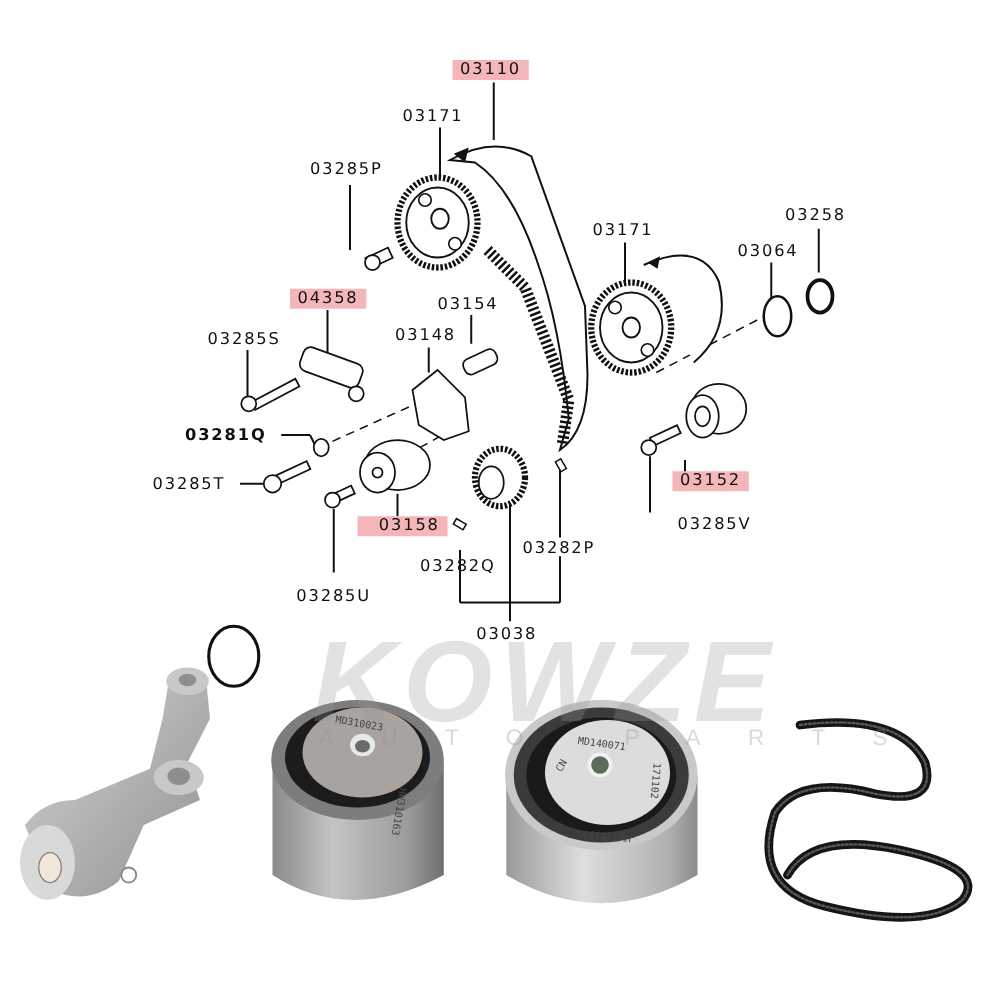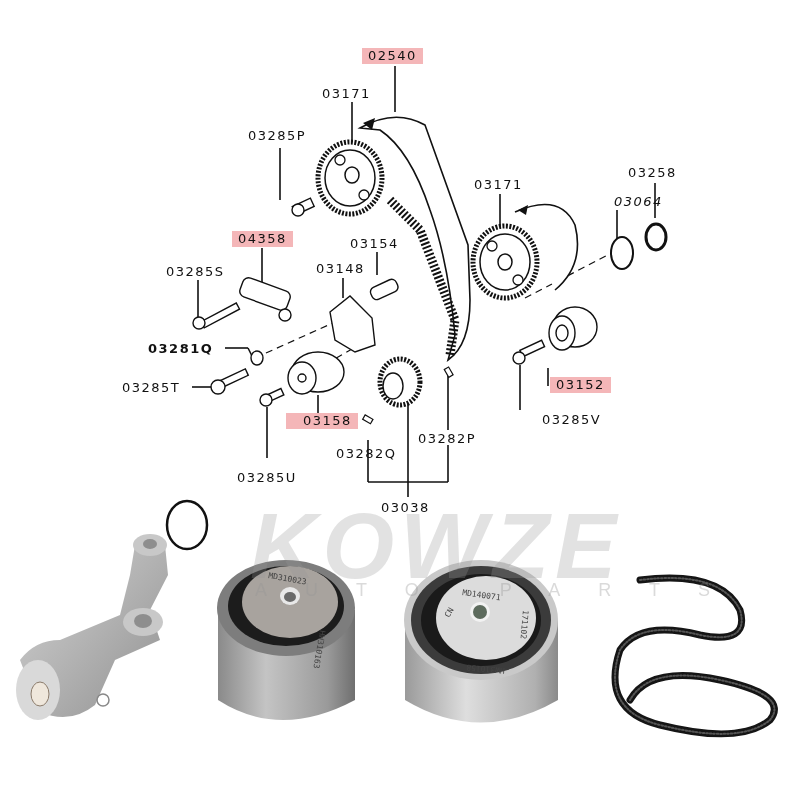--- a/index.html
+++ b/index.html
@@ -125,34 +125,34 @@
     <ellipse cx="562" cy="333" rx="13" ry="17"></ellipse>
     <ellipse cx="562" cy="333" rx="6" ry="8"></ellipse>
   </g>
 
   <g stroke="#111" stroke-width="1.4" fill="#fff">
     <rect x="520" y="345" width="24" height="7" transform="rotate(-25 532 348)"></rect>
     <circle cx="519" cy="358" r="6"></circle>
   </g>
 </svg>
 
-<div class="lbl hl" style="left:362px;top:48px;">02540</div>
+<div class="lbl hl" style="left:362px;top:48px;">03110</div>
 <div class="lbl" style="left:322px;top:86px;">03171</div>
 <div class="lbl" style="left:248px;top:128px;">03285P</div>
 <div class="lbl" style="left:474px;top:177px;">03171</div>
 <div class="lbl" style="left:628px;top:165px;">03258</div>
-<div class="lbl" style="left:614px;top:194px;font-style:italic;">03064</div>
+<div class="lbl" style="left:590px;top:194px;">03064</div>
 <div class="lbl hl" style="left:232px;top:231px;">04358</div>
 <div class="lbl" style="left:350px;top:236px;">03154</div>
 <div class="lbl" style="left:316px;top:261px;">03148</div>
 <div class="lbl" style="left:166px;top:264px;">03285S</div>
 <div class="lbl" style="left:148px;top:341px;font-weight:bold;">03281Q</div>
 <div class="lbl" style="left:122px;top:380px;text-align:right;">03285T</div>
 <div class="lbl hl" style="left:286px;top:413px;padding-left:17px;">03158</div>
-<div class="lbl hl" style="left:550px;top:377px;">03152</div>
+<div class="lbl hl" style="left:538px;top:377px;">03152</div>
 <div class="lbl" style="left:500px;top:412px;margin-left:42px;">03285V</div>
 <div class="lbl" style="left:418px;top:431px;">03282P</div>
 <div class="lbl" style="left:336px;top:446px;text-align:right;">03282Q</div>
 <div class="lbl" style="left:237px;top:458px;margin-top:12px;">03285U</div>
 <div class="lbl" style="left:381px;top:500px;">03038</div>
 
 <svg width="800" height="800" viewBox="0 0 800 800">
   <defs>
     <linearGradient id="metal" x1="0" y1="0" x2="1" y2="1">
       <stop offset="0" stop-color="#d4d4d4"></stop>

